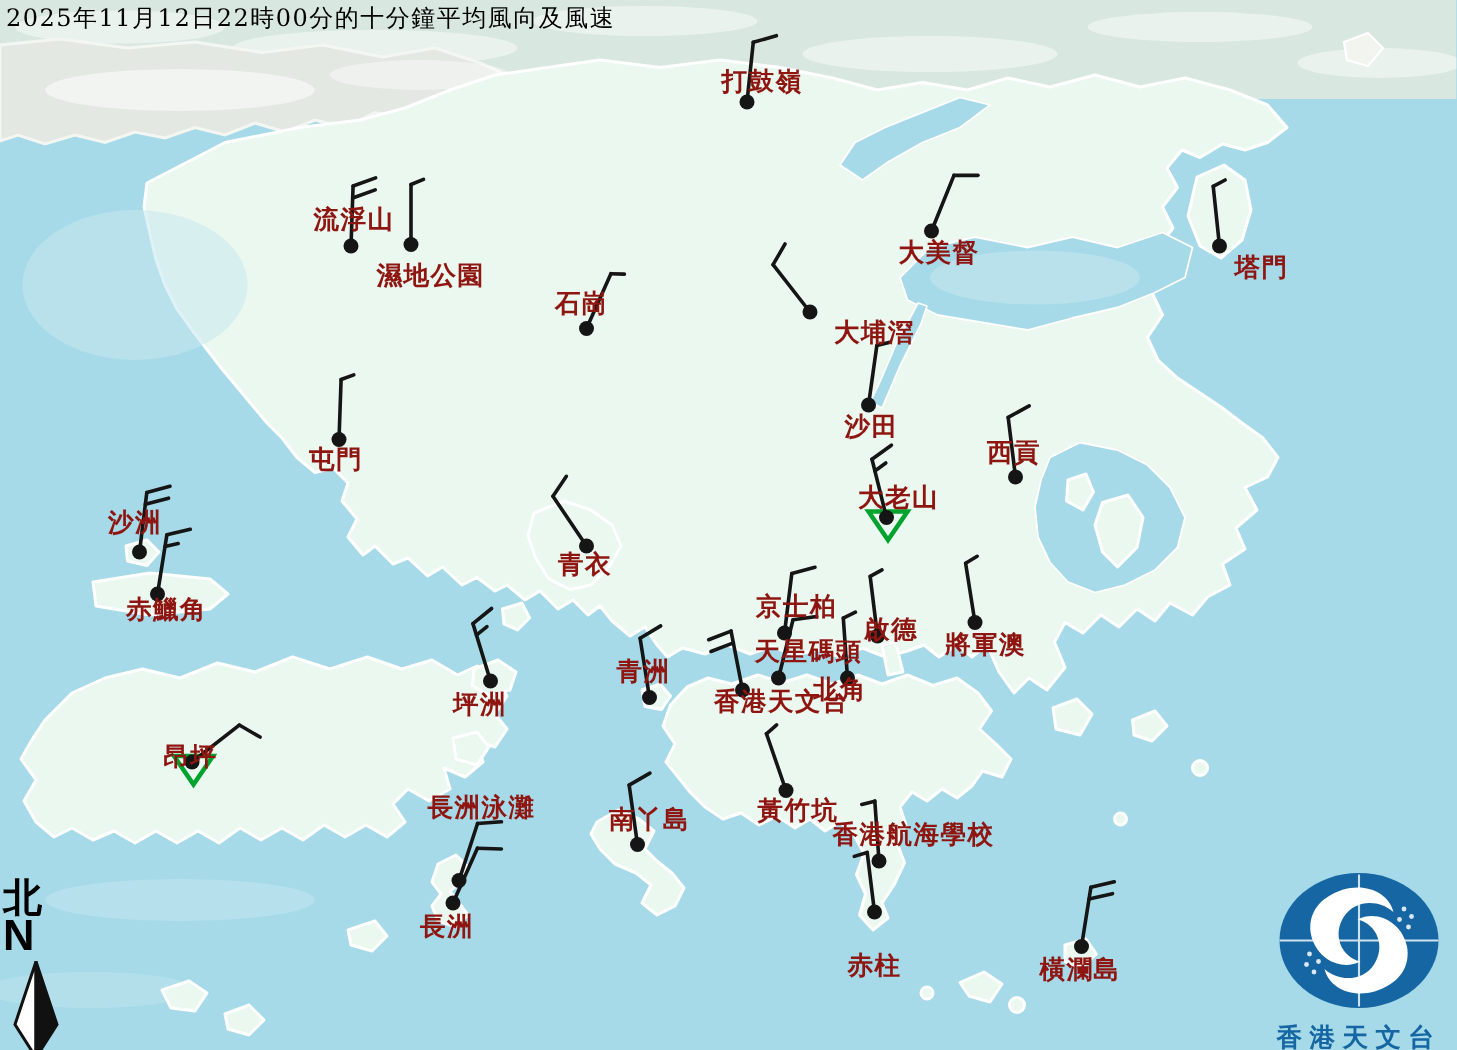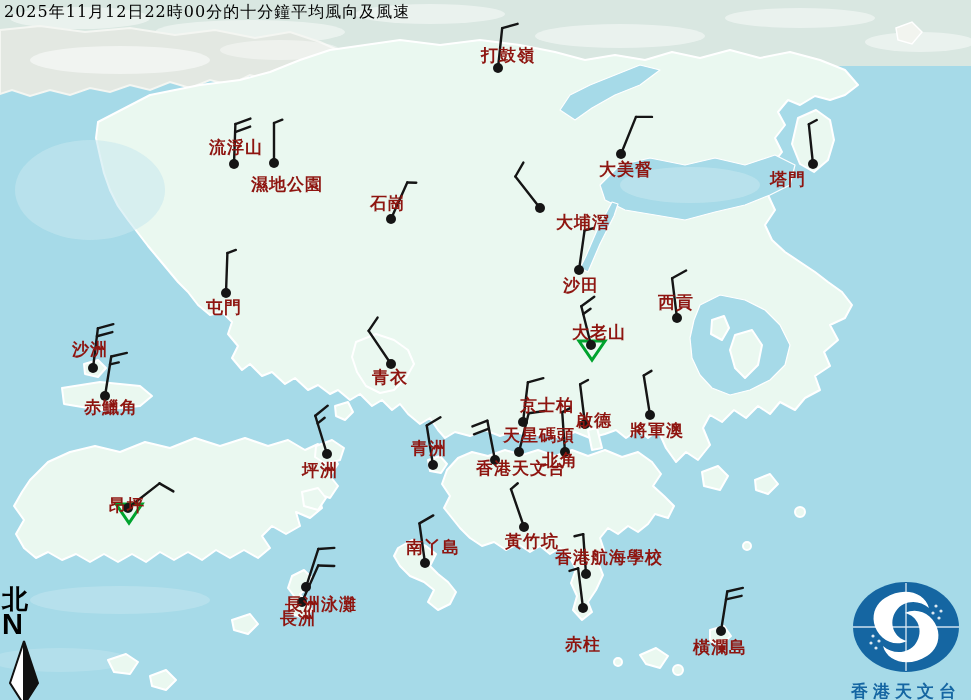--- a/index.html
+++ b/index.html
@@ -267,38 +267,38 @@
 <div id="title">2025年11月12日22時00分的十分鐘平均風向及風速</div>
 
 <div id="station-labels">
     <div class="st-label" style="left: 481px; top: 47px;">打鼓嶺</div>
     <div class="st-label" style="left: 209px; top: 139px;">流浮山</div>
     <div class="st-label" style="left: 251px; top: 176px;">濕地公園</div>
     <div class="st-label" style="left: 370px; top: 195px;">石崗</div>
     <div class="st-label" style="left: 520px; top: 214px; margin-left: 36px;">大埔滘</div>
     <div class="st-label" style="left: 563px; top: 277px;">沙田</div>
     <div class="st-label" style="left: 599px; top: 161px;">大美督</div>
-    <div class="st-label" style="left: 770px; top: 171px;">塔門</div>
+    <div class="st-label" style="left: 791px; top: 171px; padding-left: 32px;">塔門</div>
     <div class="st-label" style="left: 206px; top: 299px;">屯門</div>
     <div class="st-label" style="left: 72px; top: 341px;">沙洲</div>
     <div class="st-label" style="left: 84px; top: 399px;">赤鱲角</div>
     <div class="st-label" style="left: 372px; top: 369px;">青衣</div>
     <div class="st-label" style="left: 658px; top: 294px;">西貢</div>
     <div class="st-label" style="left: 572px; top: 324px;">大老山</div>
-    <div class="st-label" style="left: 520px; top: 397px;">京士柏</div>
+    <div class="st-label" style="left: 504px; top: 397px;">京士柏</div>
     <div class="st-label" style="left: 576px; top: 402px; margin-top: 10px;">啟德</div>
     <div class="st-label" style="left: 630px; top: 422px;">將軍澳</div>
     <div class="st-label" style="left: 503px; top: 427px;">天星碼頭</div>
     <div class="st-label" style="left: 476px; top: 460px;">香港天文台</div>
     <div class="st-label" style="left: 542px; top: 452px;">北角</div>
     <div class="st-label" style="left: 411px; top: 440px;">青洲</div>
     <div class="st-label" style="left: 302px; top: 462px;">坪洲</div>
     <div class="st-label" style="left: 505px; top: 533px;">黃竹坑</div>
     <div class="st-label" style="left: 406px; top: 539px;">南丫島</div>
-    <div class="st-label" style="left: 285px; top: 596px; text-align: right;">長洲泳灘</div>
+    <div class="st-label" style="left: 285px; top: 531px; text-align: right;">長洲泳灘</div>
     <div class="st-label" style="left: 280px; top: 610px;">長洲</div>
     <div class="st-label" style="left: 555px; top: 549px; text-align: right;">香港航海學校</div>
     <div class="st-label" style="left: 565px; top: 636px; text-align: right;">赤柱</div>
     <div class="st-label" style="left: 693px; top: 639px;">橫瀾島</div>
     <div class="st-label" style="left: 109px; top: 497px;">昂坪</div>
   </div>
 
 <div id="compass">
   <div class="cjk">北</div>
   <div class="ltr">N</div>

